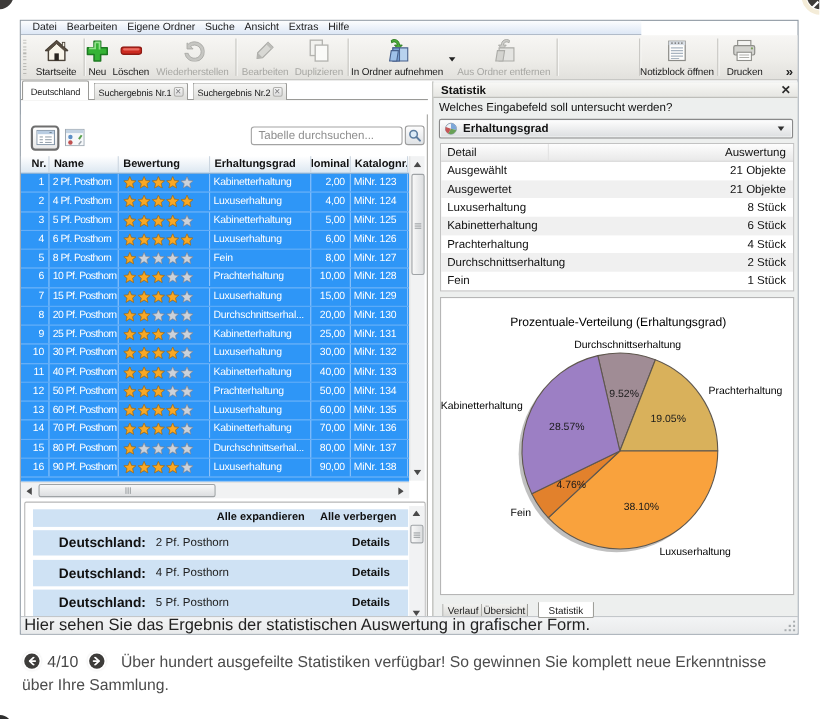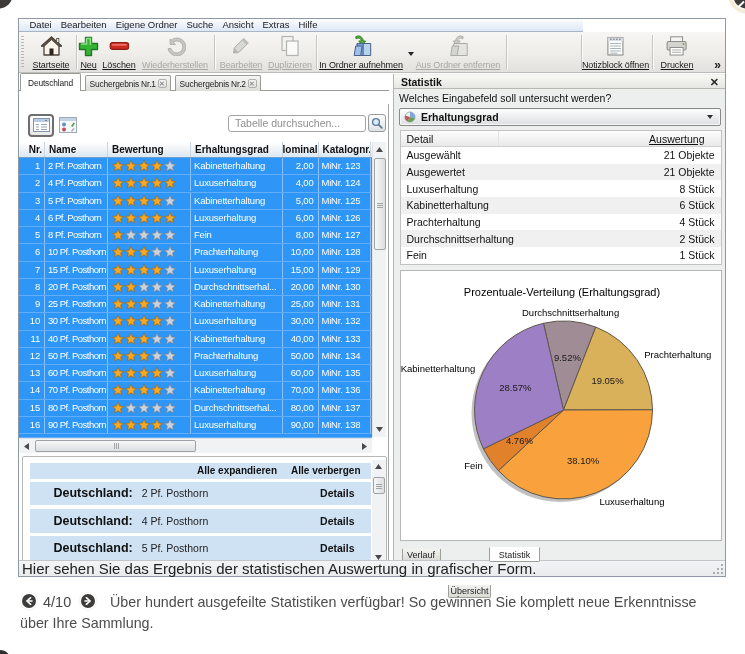--- a/index.html
+++ b/index.html
@@ -12,21 +12,21 @@
   
   #menubar { left:0; top:0; width:564px; height:13px; background:linear-gradient(#fcfdfe,#dde7f5); border-bottom:1px solid #a9b4c4; display:flex; align-items:center; padding-left:6px; }
   .menu-item { font-size:9.5px; line-height:12px; color:#1a1a1a; padding:0 4.5px; }
 
   
   #toolbar { left:0; top:13px; width:706px; height:41px; background:linear-gradient(#f7f6f4 0%,#eeede9 55%,#e2e1dd 100%); border-bottom:1px solid #bcbcb8; }
   #toolbar-grip { left:2px; top:4px; width:3px; height:33px; background-image:repeating-linear-gradient(#a9a9a4 0 1px, transparent 1px 3px); background-size:1px 100%; background-repeat:repeat-x; opacity:.8; }
   .tb-sep { top:3px; width:1px; height:34px; background:#c6c5c1; box-shadow:1px 0 0 #fbfbf9; }
   .tb-btn { top:2px; height:37px; display:flex; flex-direction:column; align-items:center; justify-content:flex-start; transform:translateX(-50%); }
   .tb-icon { width:24px; height:24px; display:flex; align-items:center; justify-content:center; }
-  .tb-label { font-size:9px; line-height:10px; color:#1a1a1a; white-space:nowrap; margin-top:2px; letter-spacing:-0.1px;text-decoration:underline; }
+  .tb-label { font-size:9px; line-height:10px; color:#1a1a1a; white-space:nowrap; margin-top:2px; letter-spacing:-0.1px; }
   .tb-btn.disabled .tb-label { color:#a7a7a3; }
   #toolbar-overflow { right:4px; top:26px; font-size:12px; font-weight:bold; color:#222; }
   #inordner-caret { font-size:8px; color:#222; position:absolute; }
 
   
   #tabrow { left:0; top:54px; width:370px; height:18px; }
   #tabrow-underline { left:0; top:71px; width:370px; height:1px; background:#9a9a97; }
   .doc-tab { top:2px; height:16px; border:1px solid #9a9a97; border-bottom:none; border-radius:2px 2px 0 0; background:linear-gradient(#f6f6f5,#dcdcd9); display:flex; align-items:center; justify-content:center; padding:0 3.5px; gap:2px; }
   .doc-tab .tab-label { font-size:8.4px; letter-spacing:-0.15px; color:#222; white-space:nowrap; overflow:hidden; }
   .doc-tab.active { top:0; height:18px; background:#ffffff; z-index:3; }
@@ -80,21 +80,21 @@
   #stat-close { margin-left:auto; margin-right:6px; font-size:11px; font-weight:bold; color:#2c2c2c; line-height:10px; }
   #stat-question { left:5px; top:18px; font-size:10.5px; color:#111; white-space:nowrap; }
   #field-select { left:5px; top:33.5px; width:322px; height:18px; border:1px solid #898989; border-radius:2px; background:linear-gradient(#fefefe,#dcdee0); display:flex; align-items:center; box-shadow:inset 0 0 0 1px #f6f7f8; }
   #field-select .fs-label { font-size:10.5px; font-weight:bold; color:#111; margin-left:5px; }
   #fs-caret { margin-left:auto; margin-right:7px; width:0; height:0; border-left:3.5px solid transparent; border-right:3.5px solid transparent; border-top:4px solid #303030; }
 
   #detail-table { left:5.5px; top:55.5px; width:322px; height:135px; border:1px solid #c2c2c2; background:#ffffff; }
   #detail-head { width:320px; height:16.5px; background:linear-gradient(#fdfdfd,#e9e9e9); border-bottom:1px solid #cfcfcf; display:flex; }
   #detail-head .dh { font-size:10.5px; color:#111; line-height:16px; }
   #dh-detail { padding-left:6px; width:98px; border-right:1px solid #e3e3e3; }
-  #dh-ausw { margin-left:auto; padding-right:16px;text-decoration:underline; }
+  #dh-ausw { margin-left:auto; padding-right:6px; }
   .detail-row { width:320px; height:16.7px; display:flex; align-items:center; }
   .detail-row:nth-child(even) { background:#f0f0f0; }
   .detail-row .dl { font-size:10.5px; color:#111; padding-left:6px; }
   .detail-row .dv { font-size:10.5px; color:#111; margin-left:auto; padding-right:6px; }
 
   #chart-box { left:6px; top:196px; width:322px; height:271px; border:1px solid #b6b6b6; background:#ffffff; }
 
   
   .stat-tab { top:475px; height:13px; border:1px solid #9f9f9a; border-top:none; border-radius:0 0 2px 2px; background:linear-gradient(#f2f2f0,#dadad7); display:flex; align-items:center; justify-content:center; }
   .stat-tab .st-label { font-size:9px; color:#222; }
@@ -850,21 +850,21 @@
           <text x="114.3" y="119.7" text-anchor="middle" font-size="9.5" fill="#1a1a1a" font-family="Liberation Sans, sans-serif">28.57%</text>
           <text x="74.2" y="100.5" text-anchor="end" font-size="9.5" fill="#000000" font-family="Liberation Sans, sans-serif">Kabinetterhaltung</text>
           <text x="161" y="25" text-anchor="middle" font-size="11" fill="#000000" font-family="Liberation Sans, sans-serif">Prozentuale-Verteilung (Erhaltungsgrad)</text>
         </svg>
     </div>
 
     <div id="stat-tabs">
         <div class="stat-tab abs" style="left: 7.5px; width: 39px;">
           <span class="st-label">Verlauf</span>
         </div>
-        <div class="stat-tab abs" style="left: 54px; width: 43px; margin-top: 36px;">
+        <div class="stat-tab abs" style="left: 43px; width: 43px;">
           <span class="st-label">Übersicht</span>
         </div>
         <div class="stat-tab abs active" style="left: 95px; width: 51px;">
           <span class="st-label">Statistik</span>
         </div>
       </div>
   </div>
 
   <div id="statusbar" class="abs">
     <span id="status-text">Hier sehen Sie das Ergebnis der statistischen Auswertung in grafischer Form.</span>

